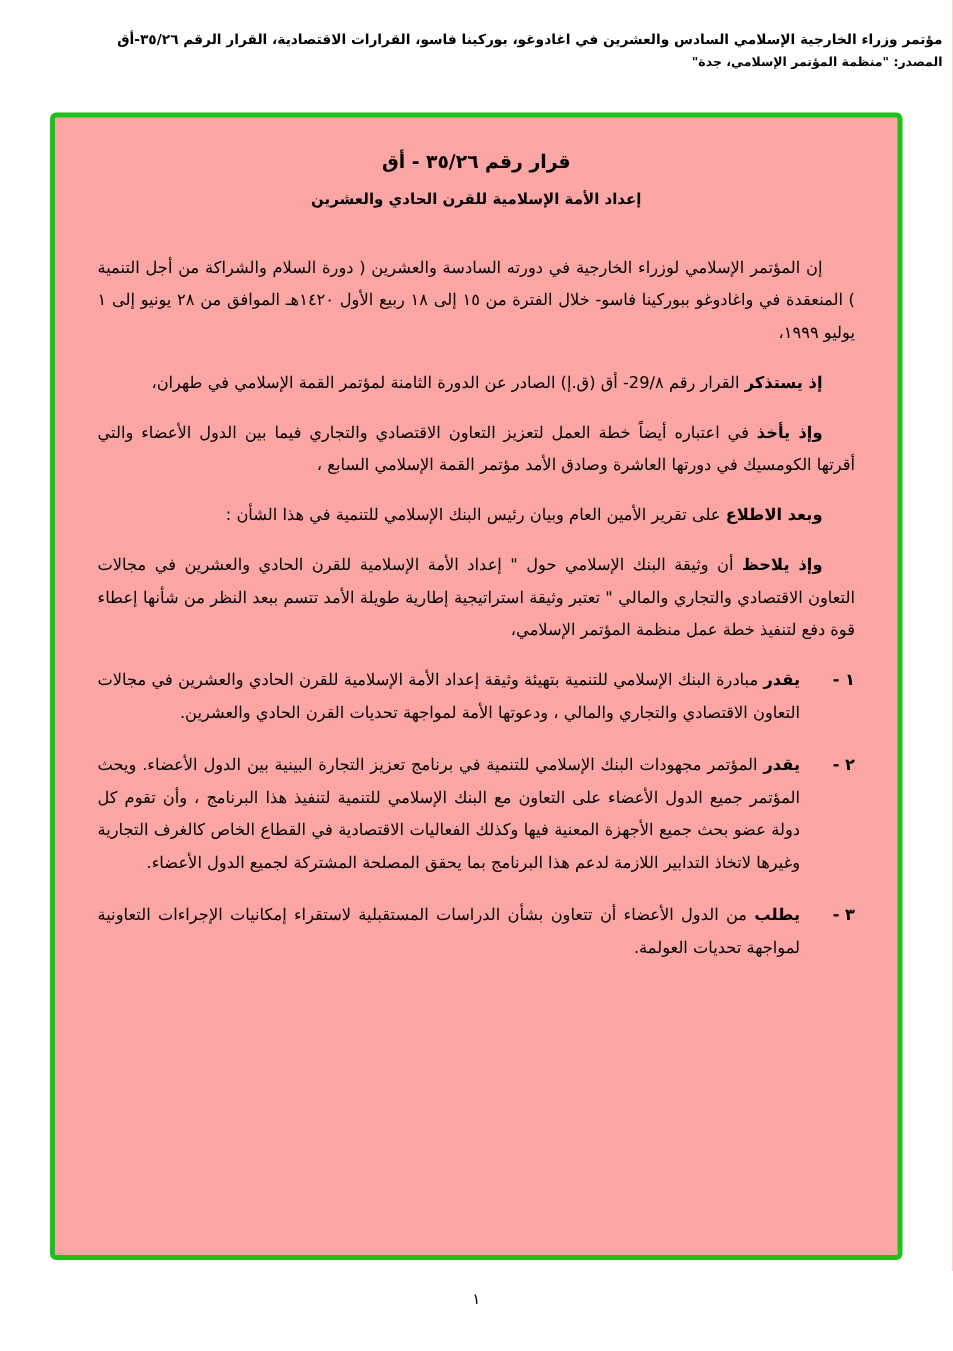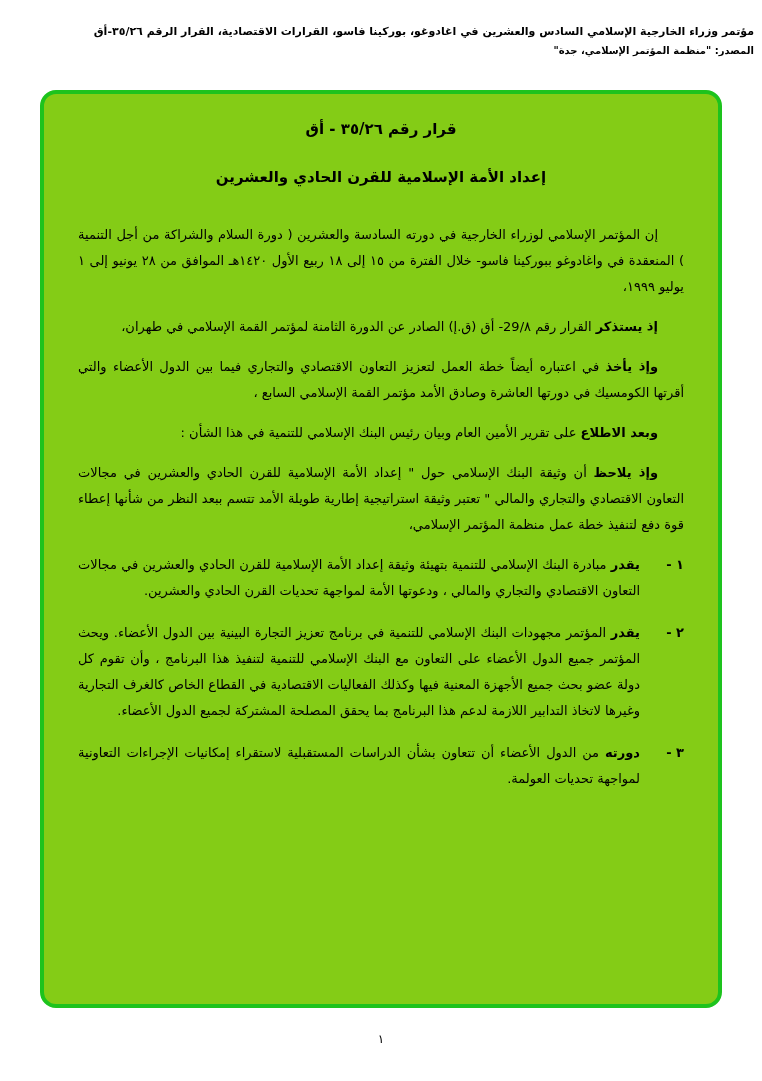--- a/index.html
+++ b/index.html
@@ -34,33 +34,33 @@
   }
 
   
   .doc-frame {
     position: absolute;
     top: 90px;
     left: 40px;
     width: 682px;
     height: 918px;
     border: 4px solid #1dc31d;
-    border-radius: 16px;
-    background: #84cc16;
+    border-radius: 5px;
+    background: #fca5a5;
   }
   .doc-inner {
     direction: rtl;
     padding: 26px 34px 0 34px;
   }
 
   
   .title-block { text-align: center; }
   .title-line1 { font-size: 15px; font-weight: bold; }
   .title-line2 { font-size: 13.5px; font-weight: bold; margin-top: 14px; }
-  .title-line3 { font-size: 15px; font-weight: bold; margin-top: 30px; }
+  .title-line3 { font-size: 12px; font-weight: bold; margin-top: 14px; }
 
   
   .body-text {
     margin-top: 36px;
     font-size: 13px;
     line-height: 26px;
     text-align: justify;
   }
   p.para {
     margin: 0 0 14px 0;
@@ -124,21 +124,21 @@
           <div class="list-text"><span class="lead">يقدر</span><span> مبادرة البنك الإسلامي للتنمية بتهيئة وثيقة إعداد الأمة الإسلامية للقرن الحادي والعشرين في مجالات التعاون الاقتصادي والتجاري والمالي ، ودعوتها الأمة لمواجهة تحديات القرن الحادي والعشرين.</span></div>
         </div>
 
         <div class="list-item">
           <span class="list-num">٢ -</span>
           <div class="list-text"><span class="lead">يقدر</span><span> المؤتمر مجهودات البنك الإسلامي للتنمية في برنامج تعزيز التجارة البينية بين الدول الأعضاء. ويحث المؤتمر جميع الدول الأعضاء على التعاون مع البنك الإسلامي للتنمية لتنفيذ هذا البرنامج ، وأن تقوم كل دولة عضو بحث جميع الأجهزة المعنية فيها وكذلك الفعاليات الاقتصادية في القطاع الخاص كالغرف التجارية وغيرها لاتخاذ التدابير اللازمة لدعم هذا البرنامج بما يحقق المصلحة المشتركة لجميع الدول الأعضاء.</span></div>
         </div>
 
         <div class="list-item">
           <span class="list-num">٣ -</span>
-          <div class="list-text"><span class="lead">دورته</span><span> من الدول الأعضاء أن تتعاون بشأن الدراسات المستقبلية لاستقراء إمكانيات الإجراءات التعاونية لمواجهة تحديات العولمة.</span></div>
+          <div class="list-text"><span class="lead">يطلب</span><span> من الدول الأعضاء أن تتعاون بشأن الدراسات المستقبلية لاستقراء إمكانيات الإجراءات التعاونية لمواجهة تحديات العولمة.</span></div>
         </div>
 
       </div>
 
     </div>
   </div>
 </div>
 
 <div class="page-number">١</div>
 

